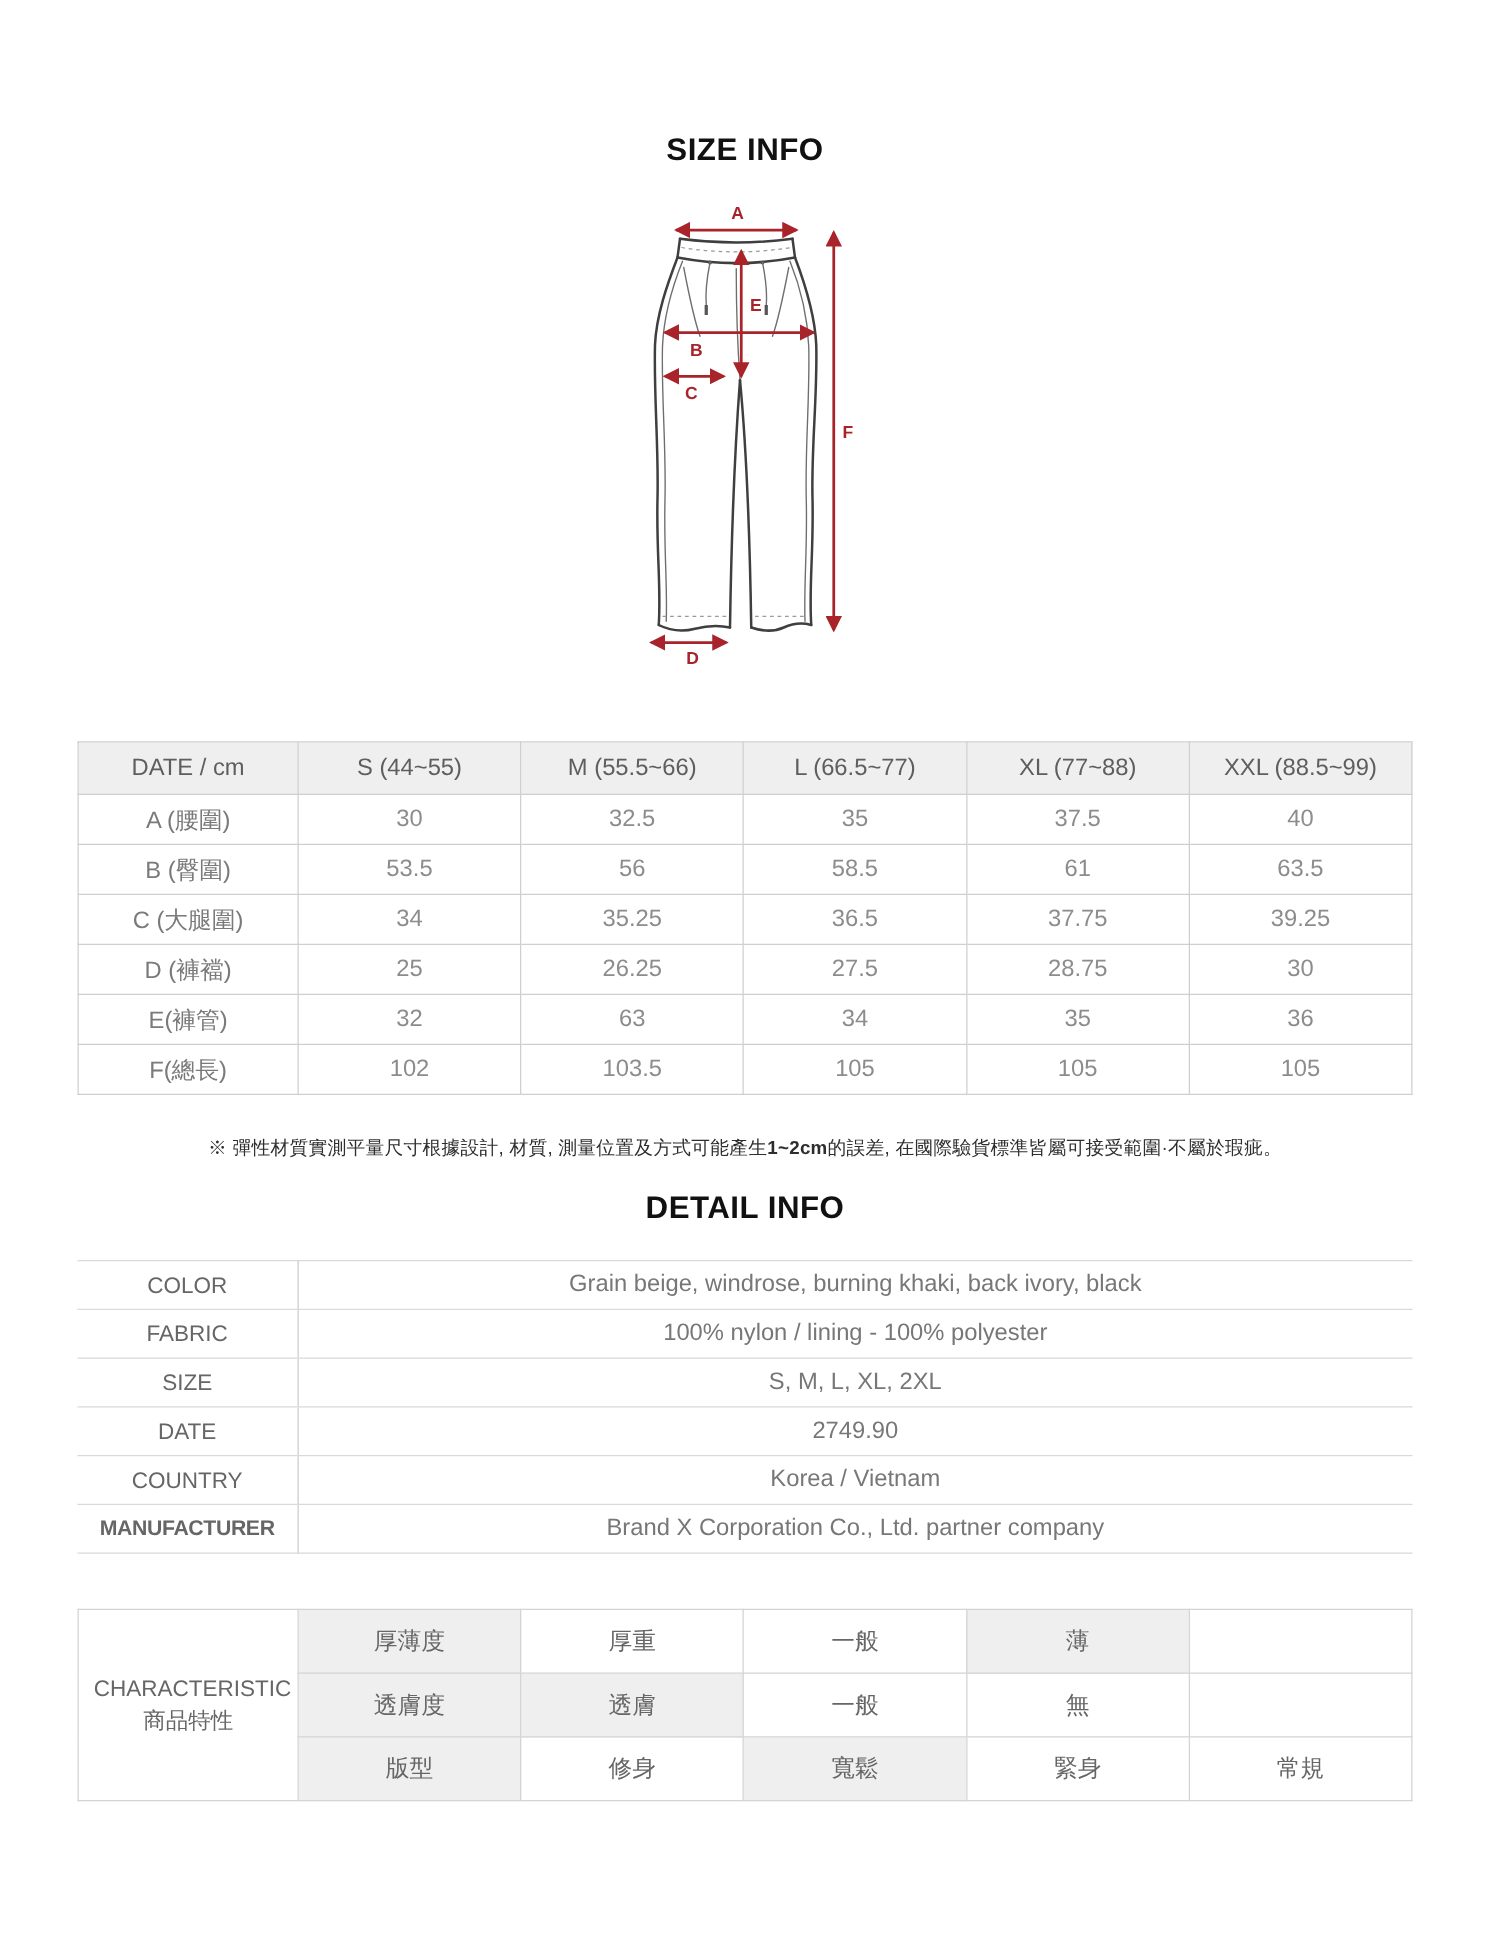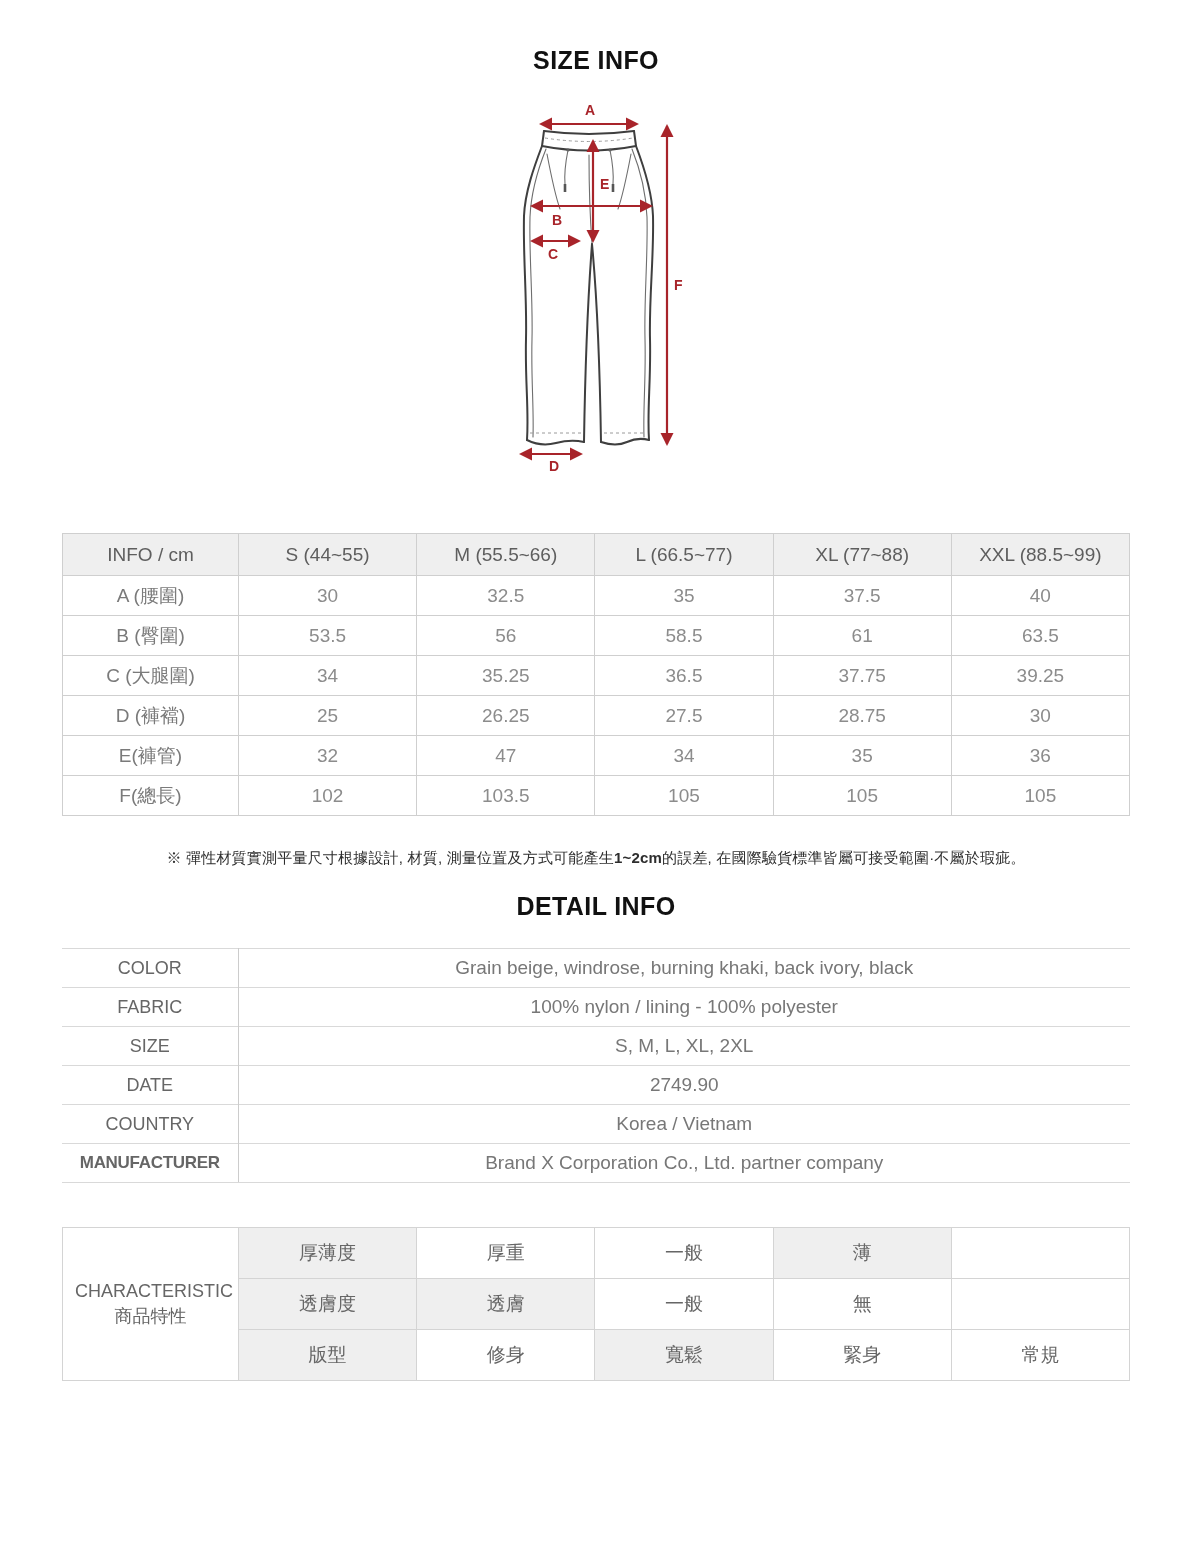--- a/index.html
+++ b/index.html
@@ -12,21 +12,21 @@
   .page { width: 1200px; }
   .content { width: 1068px; margin-left: 62px; }
 
   .section-title {
     text-align: center;
     font-size: 25px;
     font-weight: 600;
     letter-spacing: 0.4px;
     color: #111;
   }
-  .title-size { margin-top: 46px; }
+  .title-size { margin-top: 106px; }
   .title-detail { margin-top: 24px; }
 
   
   .diagram-wrap {
     margin-top: 22px;
     height: 378px;
     display: flex;
     justify-content: center;
   }
   .pants-line { fill: none; stroke: #3f3f3f; stroke-width: 2; stroke-linecap: round; }
@@ -173,21 +173,21 @@
       <colgroup>
         <col class="c-first">
           <col>
           <col>
           <col>
           <col>
           <col>
       </colgroup>
       <thead>
         <tr id="size-head">
-            <th>INFO / cm</th>
+            <th>DATE / cm</th>
             <th>S (44~55)</th>
             <th>M (55.5~66)</th>
             <th>L (66.5~77)</th>
             <th>XL (77~88)</th>
             <th>XXL (88.5~99)</th>
           </tr>
       </thead>
       <tbody id="size-body">
           <tr>
             <td class="row-label">A (腰圍)</td>
@@ -217,21 +217,21 @@
             <td class="row-label">D (褲襠)</td>
             <td>25</td>
             <td>26.25</td>
             <td>27.5</td>
             <td>28.75</td>
             <td>30</td>
           </tr>
           <tr>
             <td class="row-label">E(褲管)</td>
             <td>32</td>
-            <td>47</td>
+            <td>63</td>
             <td>34</td>
             <td>35</td>
             <td>36</td>
           </tr>
           <tr>
             <td class="row-label">F(總長)</td>
             <td>102</td>
             <td>103.5</td>
             <td>105</td>
             <td>105</td>

